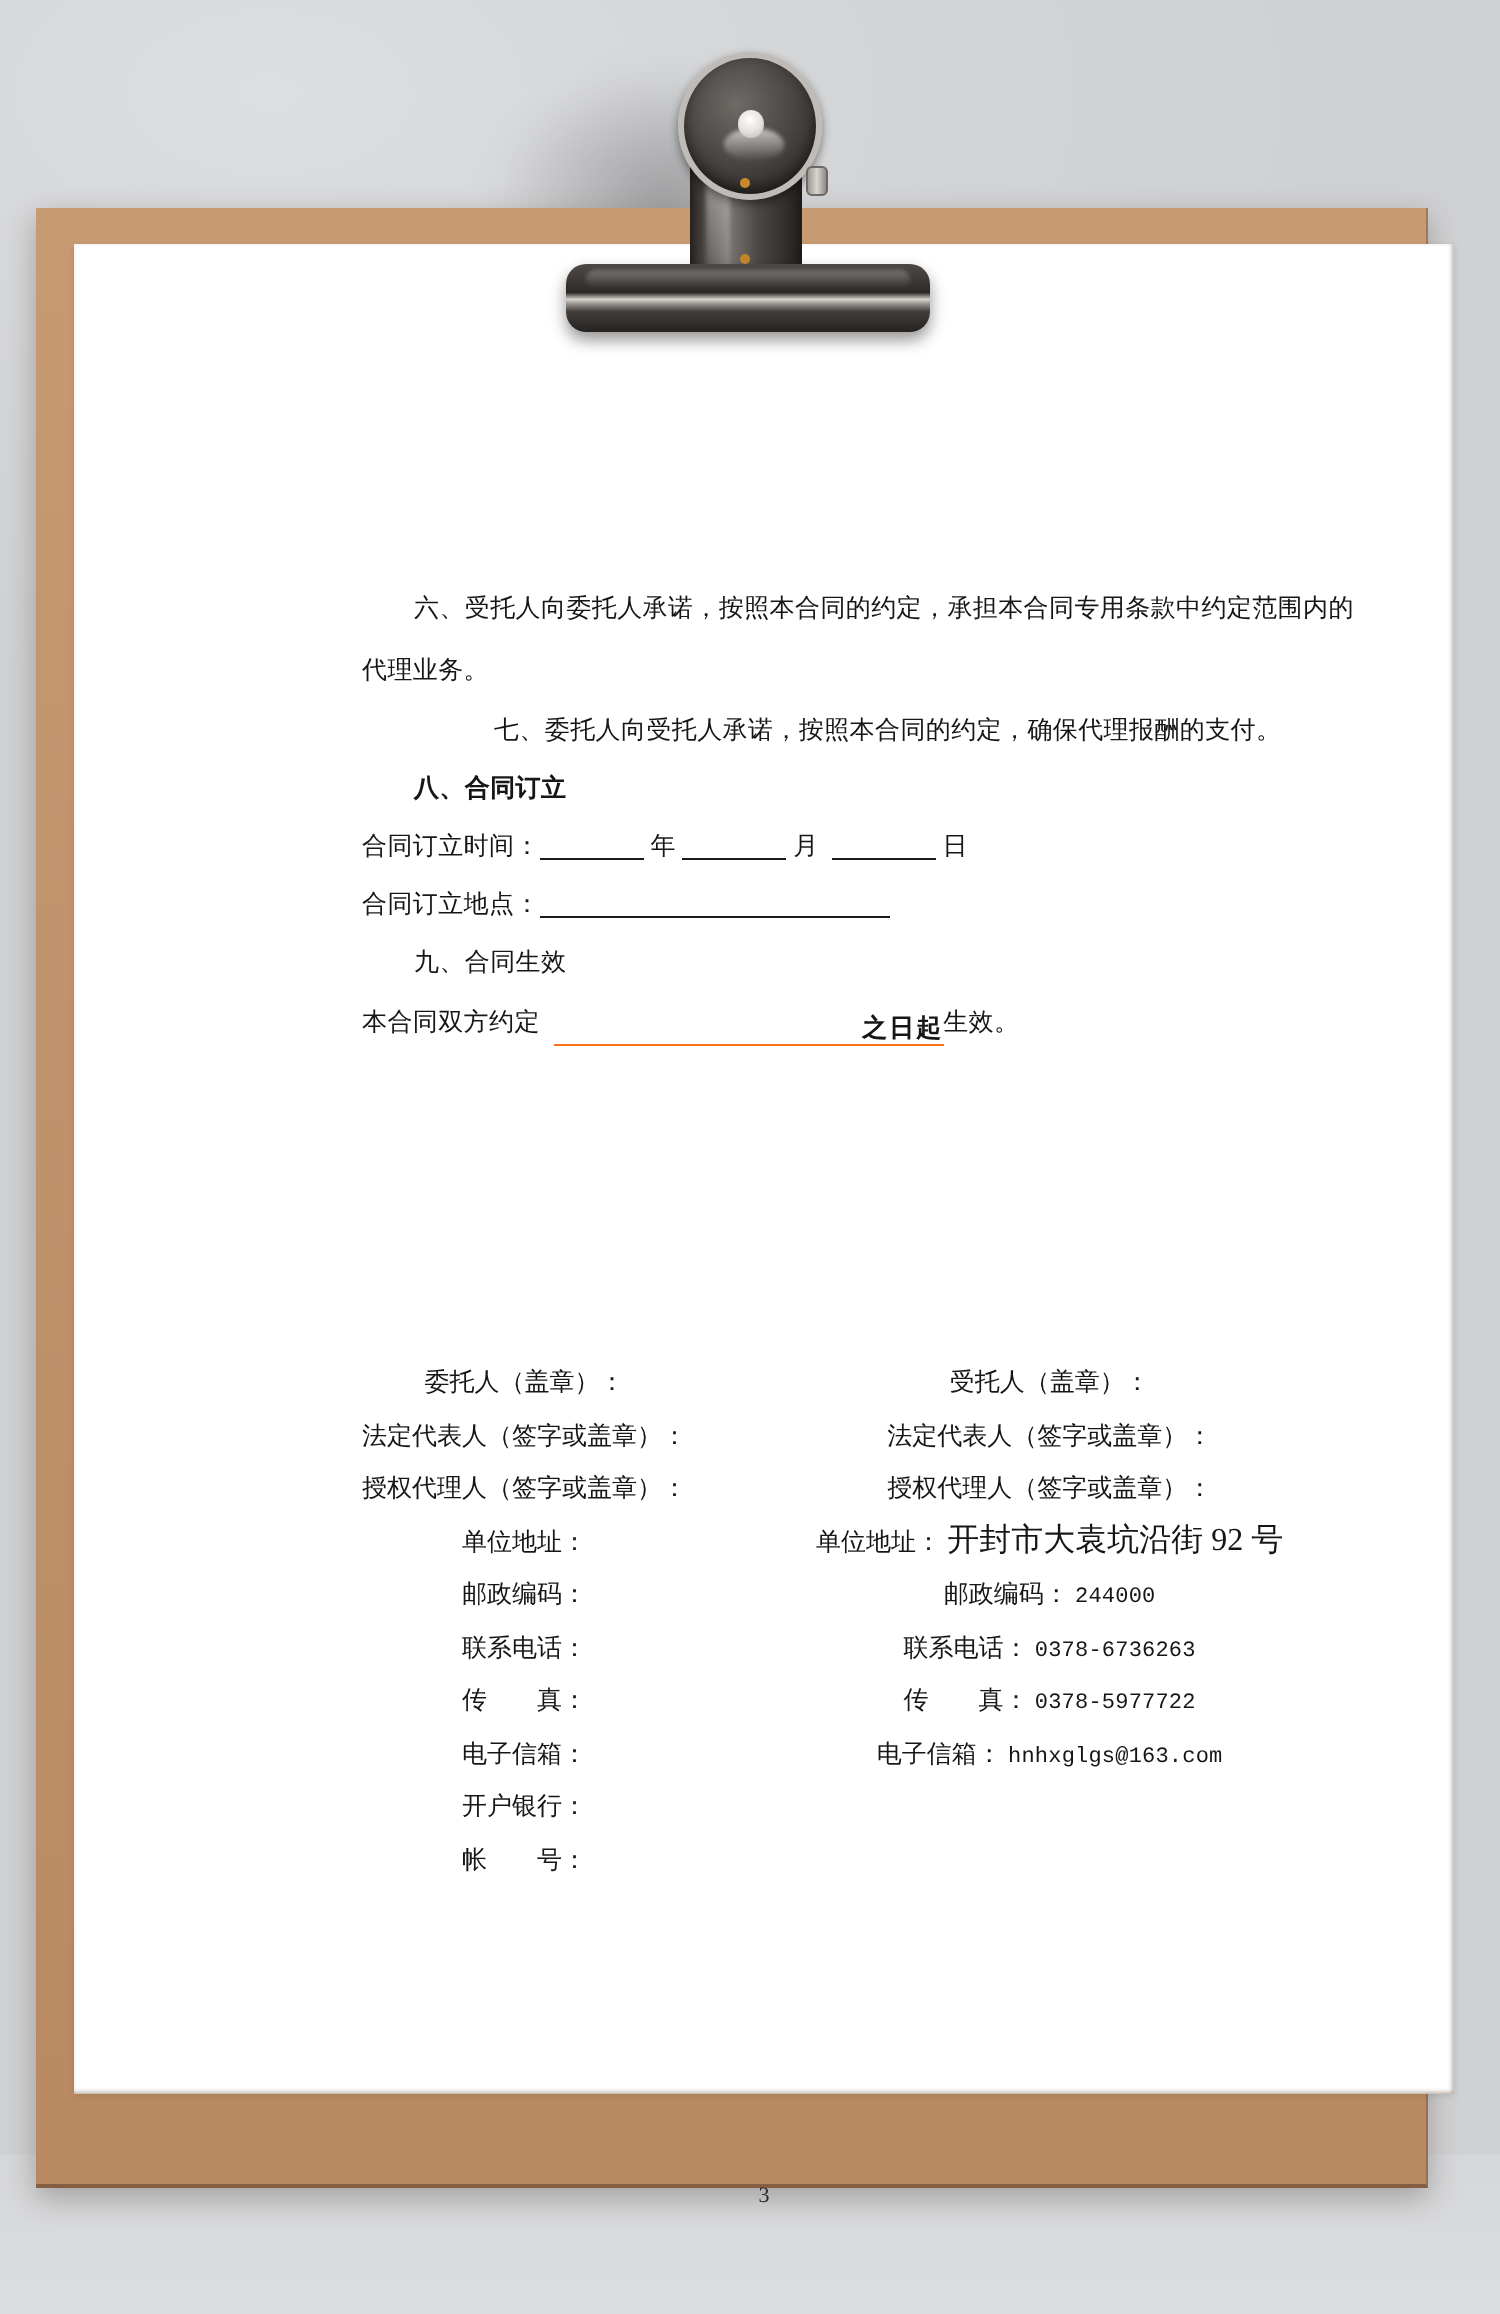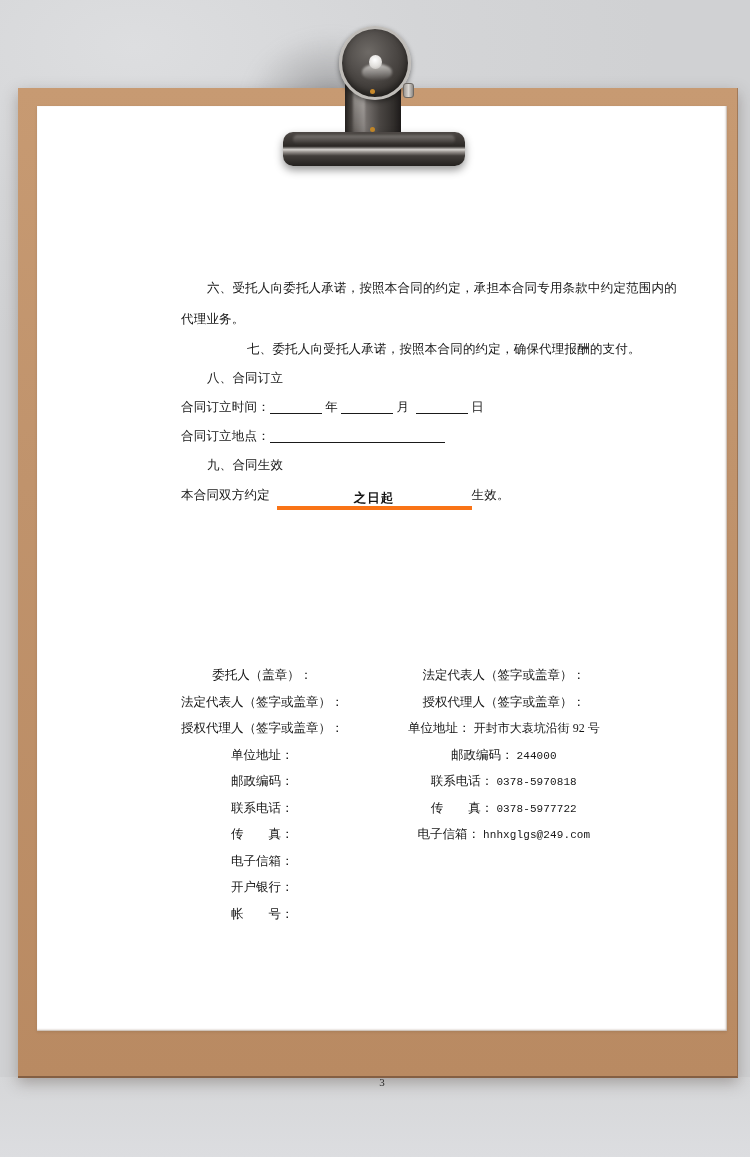--- a/index.html
+++ b/index.html
@@ -38,26 +38,25 @@
     width: 120px;
     height: 130px;
     background: radial-gradient(ellipse at 70% 50%, rgba(90,90,92,0.45) 0%, rgba(120,120,122,0.22) 45%, rgba(150,150,152,0) 72%);
     filter: blur(7px);
   }
 
   
   #clipboard {
     position: absolute;
     left: 18px;
-    top: 88px;
+    top: 104px;
     width: 696px;
     height: 990px;
     background: linear-gradient(180deg, #c79a72 0%, #c0936c 40%, #b98a62 100%);
     box-shadow: 0 5px 14px rgba(70,55,45,0.35);
-    padding-left: 24px;
   }
   #clipboard-edge {
     position: absolute;
     inset: 0;
     border-right: 1px solid rgba(90,60,40,0.35);
     border-bottom: 2px solid rgba(70,45,30,0.45);
     pointer-events: none;
   }
   #paper {
     position: absolute;
@@ -199,23 +198,23 @@
   .blank-line {
     display: inline-block;
     border-bottom: 1px solid #1a1a1a;
     vertical-align: -3px;
   }
   .blank-date { width: 52px; }
   .blank-place { width: 175px; }
   .effect-line {
     display: inline-block;
     width: 195px;
-    border-bottom: 4px solid #f97316;
+    border-bottom: 1px solid #f97316;
     vertical-align: -3px;
-    text-align: center;
+    text-align: right;
     font-weight: bold;
     letter-spacing: 1px;
   }
 
   
   #sig-block {
     position: absolute;
     left: 0;
     top: 556px;
     width: 690px;
@@ -231,21 +230,21 @@
   #sig-col-right { left: 371px; }
   .sig-row { height: 26.5px; text-align: center; }
   .sig-label { }
   .sig-value {
     font-family: "Liberation Mono", "DejaVu Sans Mono", monospace;
     font-size: 11px;
     letter-spacing: 0.1px;
   }
   .sig-value-cjk {
     font-family: "Liberation Serif", "DejaVu Serif", serif;
-    font-size: 12px;
+    font-size: 16px;
   }
 
   #page-number {
     position: absolute;
     left: 0;
     top: 970px;
     width: 690px;
     text-align: center;
     font-size: 11px;
     color: #2a2a2a;
@@ -262,21 +261,21 @@
   <div id="clipboard-edge"></div>
 
   <div id="paper">
     <div id="doc">
 
       <div class="para indent" style="left:170px; top:174px;">六、受托人向委托人承诺，按照本合同的约定，承担本合同专用条款中约定范围内的</div>
       <div class="para" style="left:144px; top:205px;">代理业务。</div>
 
       <div class="para indent" style="left:170px; top:235px;margin-left:40px;">七、委托人向受托人承诺，按照本合同的约定，确保代理报酬的支付。</div>
 
-      <div class="para indent" style="left:170px; top:264px;">八、合同订立</div>
+      <div class="para indent" style="left:170px; top:264px;font-weight:bold;">八、合同订立</div>
 
       <div class="para" style="left:144px; top:322px;">
         <span>合同订立地点：</span><span class="blank-line blank-place"></span>
       </div>
 
       <div class="para" style="left:144px; top:293px;">
         <span>合同订立时间：</span><span class="blank-line blank-date"></span>&nbsp;<span>年</span>&nbsp;<span class="blank-line blank-date"></span>&nbsp;<span>月</span>&nbsp;&nbsp;<span class="blank-line blank-date"></span>&nbsp;<span>日</span>
       </div>
 
       <div class="para indent" style="left:170px; top:351px;">九、合同生效</div>
@@ -322,44 +321,47 @@
             <span class="sig-value-cjk"></span>
           </div>
           <div class="sig-row">
             <span class="sig-label">帐　　号：</span>
             <span class="sig-value"></span>
           </div>
         </div>
 
         <div class="sig-col" id="sig-col-right">
           <div class="sig-row">
+            <span class="sig-label">受托人（盖章）：</span>
+          </div>
+          <div class="sig-row">
             <span class="sig-label">法定代表人（签字或盖章）：</span>
           </div>
           <div class="sig-row">
             <span class="sig-label">授权代理人（签字或盖章）：</span>
           </div>
           <div class="sig-row">
             <span class="sig-label">单位地址：</span>
             <span class="sig-value-cjk">开封市大袁坑沿街 92 号</span>
           </div>
           <div class="sig-row">
             <span class="sig-label">邮政编码：</span>
             <span class="sig-value">244000</span>
           </div>
           <div class="sig-row">
             <span class="sig-label">联系电话：</span>
-            <span class="sig-value">0378-5970818</span>
+            <span class="sig-value">0378-6736263</span>
           </div>
           <div class="sig-row">
             <span class="sig-label">传　　真：</span>
             <span class="sig-value">0378-5977722</span>
           </div>
           <div class="sig-row">
             <span class="sig-label">电子信箱：</span>
-            <span class="sig-value">hnhxglgs@249.com</span>
+            <span class="sig-value">hnhxglgs@163.com</span>
           </div>
         </div>
 
       </div>
 
       <div id="page-number">3</div>
 
     </div>
   </div>
 </div>

